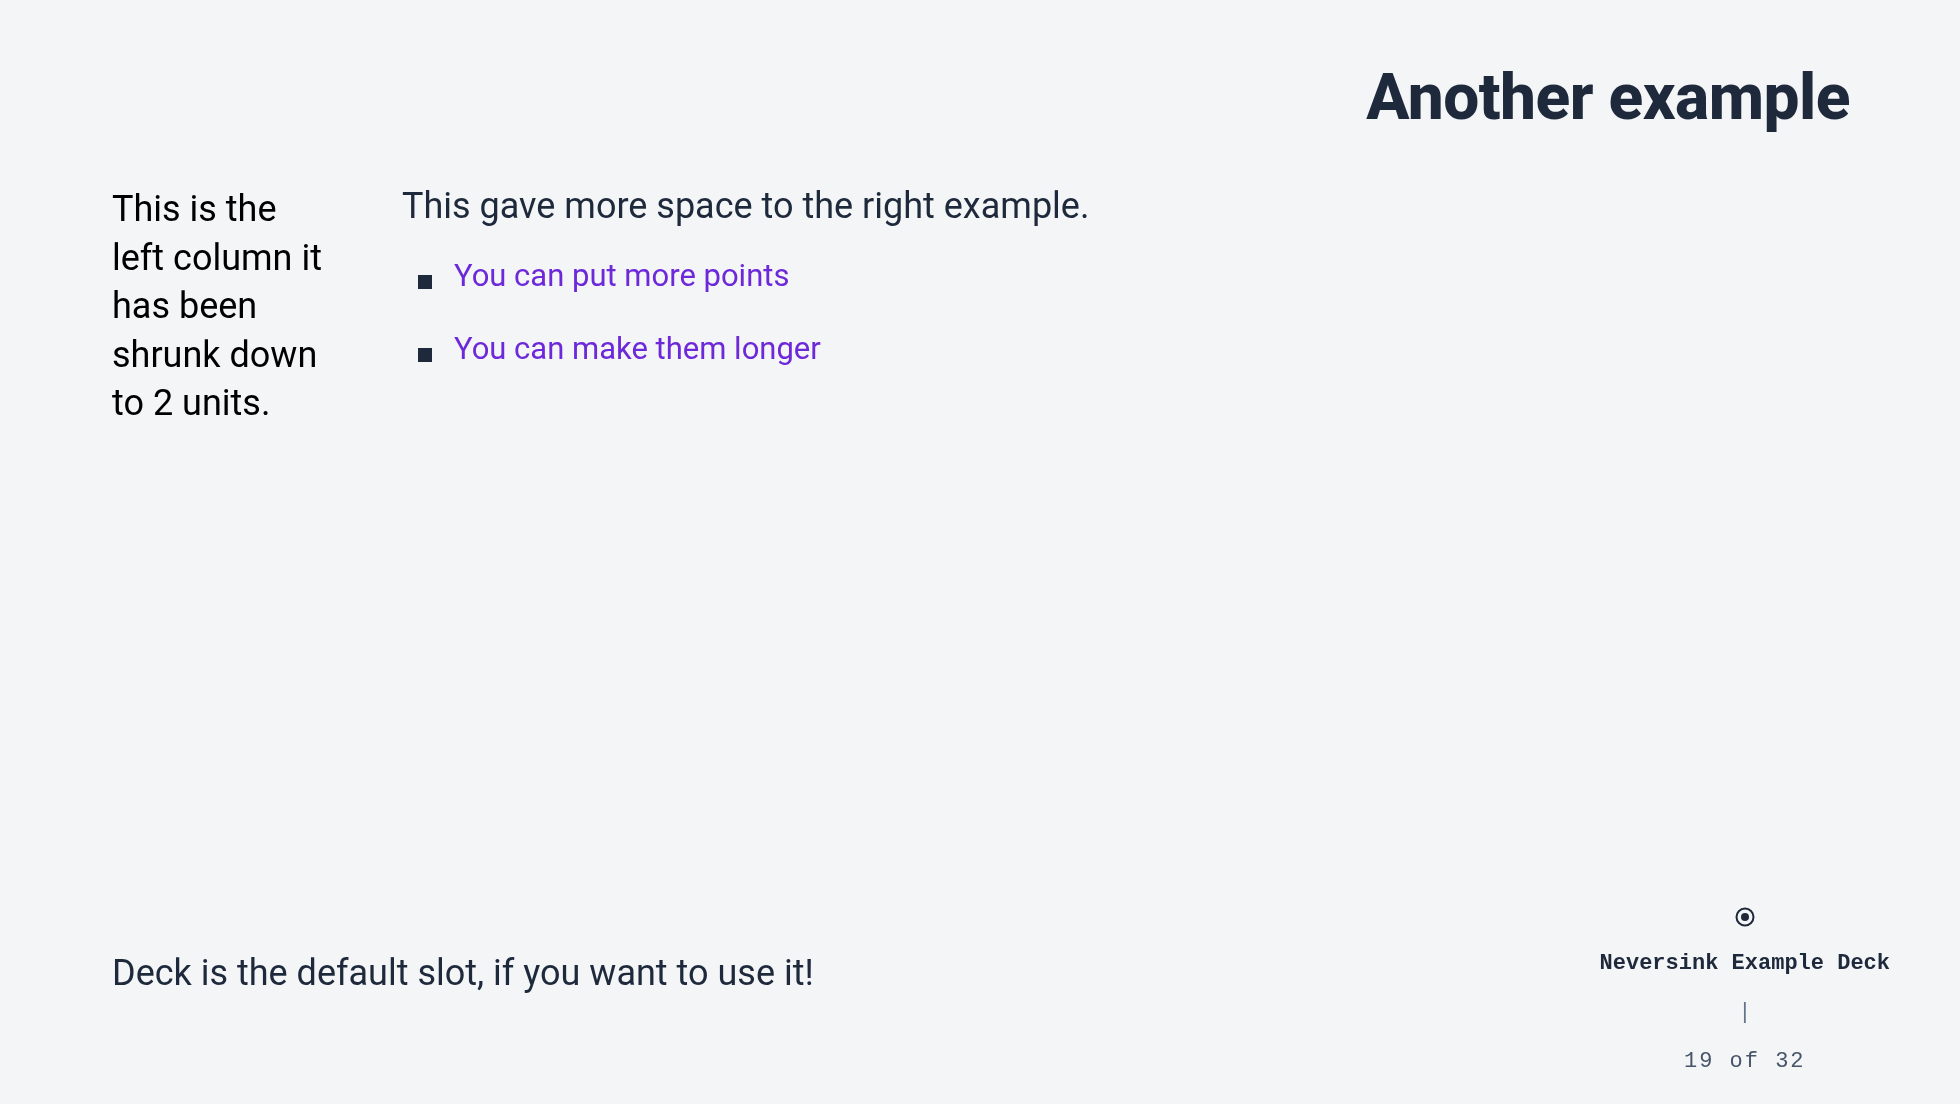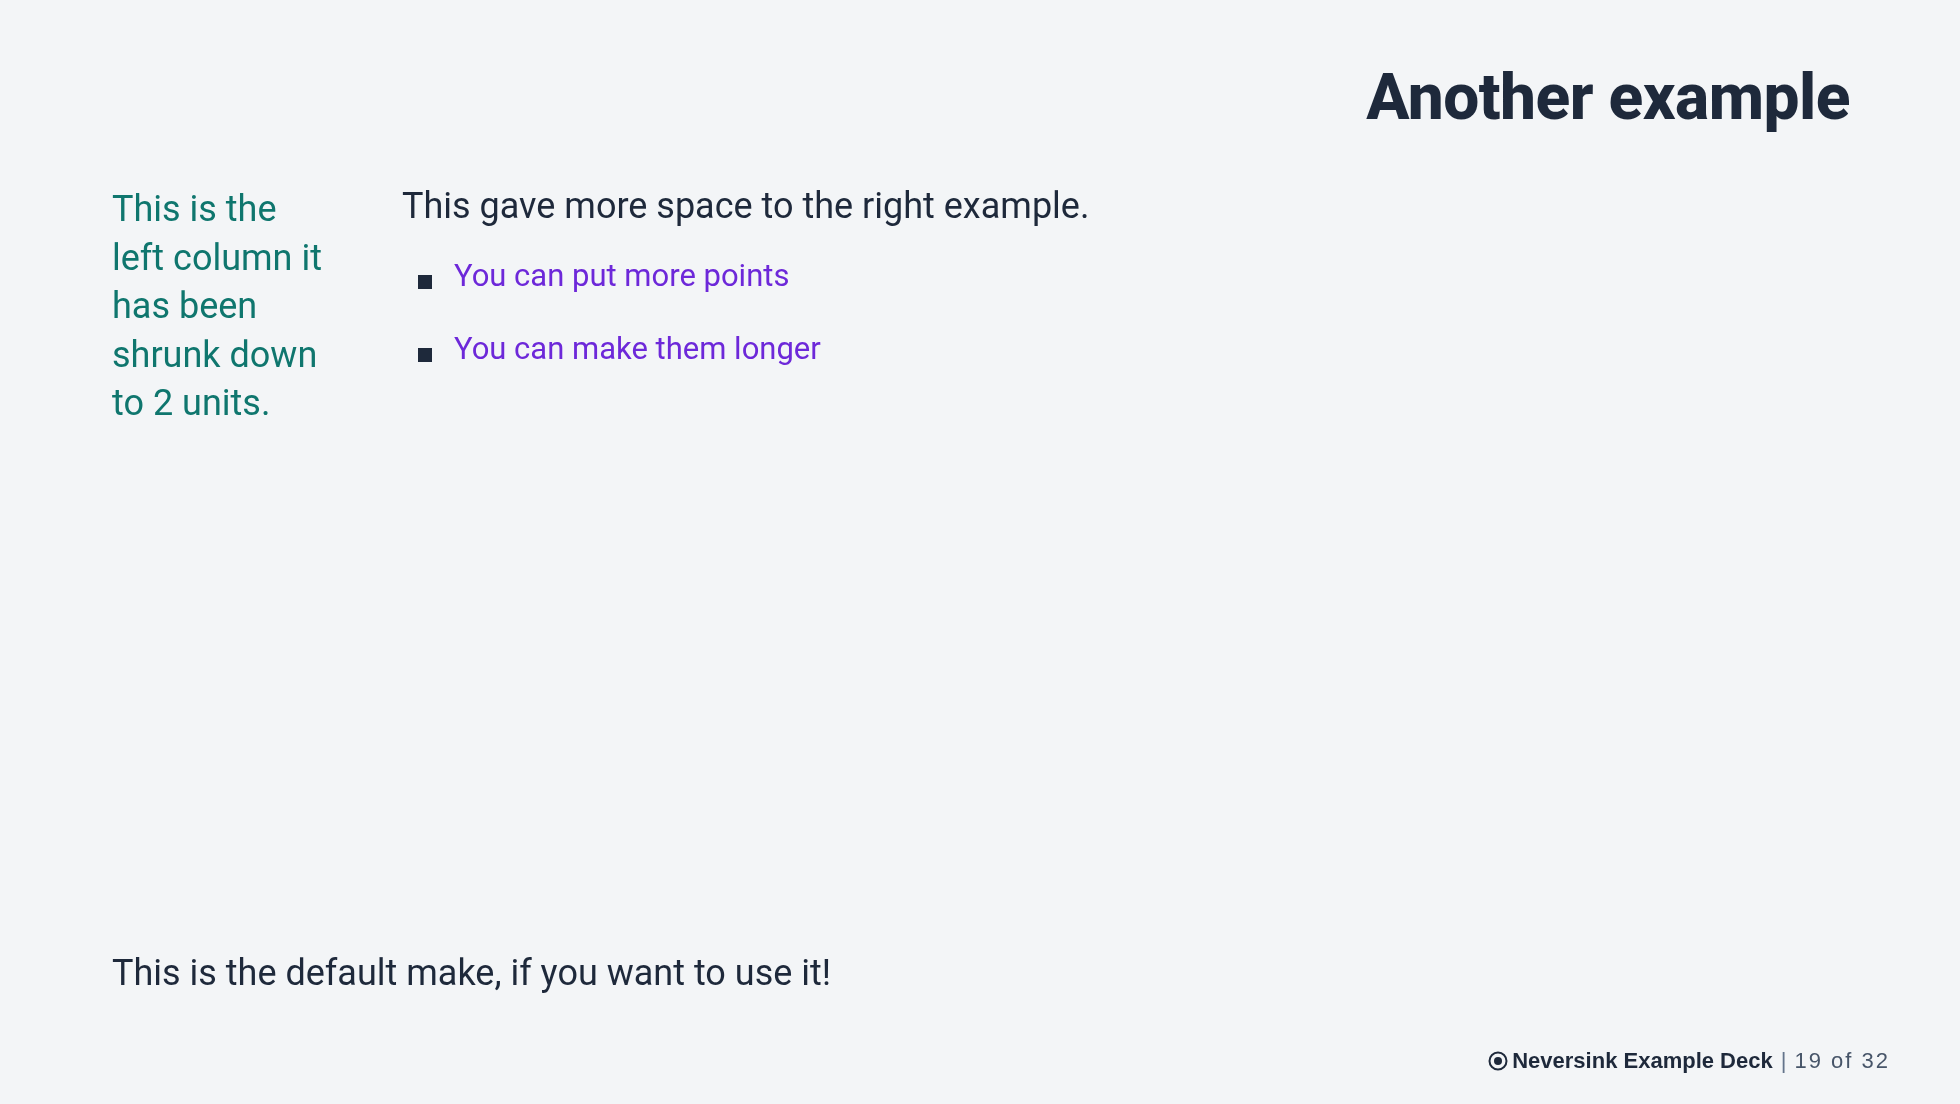--- a/index.html
+++ b/index.html
@@ -37,21 +37,21 @@
       display: flex;
       gap: 70px;
       flex: 1;
     }
     .left-col {
       flex: 0 0 220px;
     }
     .left-text {
       font-size: 36px;
       line-height: 1.35;
-      color: #0f766e;
+      color: #000000;
       font-weight: 400;
     }
     .right-col {
       flex: 1;
     }
     .right-intro {
       font-size: 36px;
       color: #1e293b;
       margin-bottom: 30px;
       font-weight: 400;
@@ -82,24 +82,25 @@
       margin-top: auto;
       margin-bottom: 30px;
       font-weight: 400;
     }
     .footer {
       position: absolute;
       bottom: 30px;
       right: 70px;
       display: flex;
       align-items: center;
-      gap: 4px;
-      font-family: Liberation Sans, sans-serif;
+      gap: 24px;
+      font-family: Liberation Mono, monospace;
       font-size: 22px;
       color: #1e293b;
+      flex-direction: column;
     }
     .footer-icon {
       display: inline-flex;
       align-items: center;
     }
     .footer-deck {
       font-weight: 700;
     }
     .footer-sep {
       color: #64748b;
@@ -122,21 +123,21 @@
     </div>
     <div class="right-col">
       <p class="right-intro">This gave more space to the right example.</p>
       <ul class="bullet-list">
         <li>You can put more points</li>
         <li>You can make them longer</li>
       </ul>
     </div>
   </div>
 
-  <p class="default-slot">This is the default make, if you want to use it!</p>
+  <p class="default-slot">Deck is the default slot, if you want to use it!</p>
 </div>
 
 <div class="footer">
   <span class="footer-icon">
     <svg width="20" height="20" viewBox="0 0 20 20" fill="none">
       <circle cx="10" cy="10" r="8.5" stroke="#1e293b" stroke-width="2"></circle>
       <circle cx="10" cy="10" r="4" fill="#1e293b"></circle>
     </svg>
   </span>
   <span class="footer-deck">Neversink Example Deck</span>

